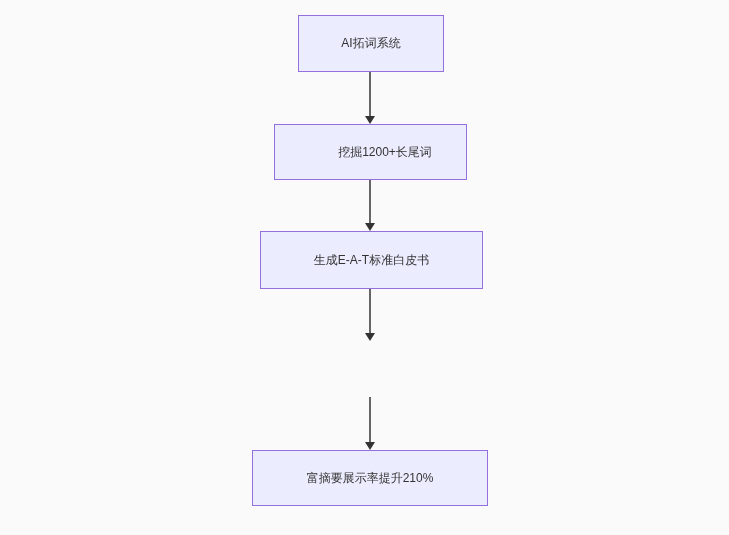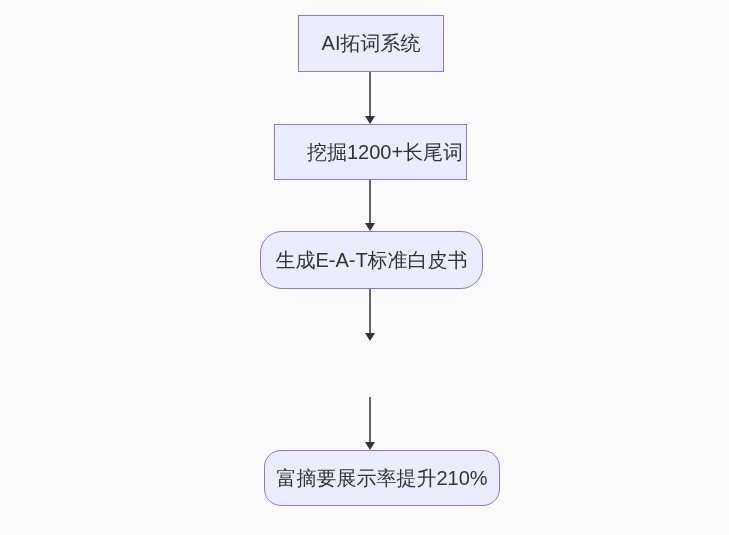--- a/index.html
+++ b/index.html
@@ -13,32 +13,32 @@
     background: #fafafa;
     overflow: hidden;
     font-family: "Liberation Sans", "DejaVu Sans", sans-serif;
   }
   .node {
     position: absolute;
     box-sizing: border-box;
     background: #ECECFF;
     border: 1px solid #9370DB;
     color: #333333;
-    font-size: 20px;
+    font-size: 12px;
     display: flex;
     align-items: center;
     justify-content: center;
     text-align: center;
     white-space: nowrap;
   }
   .node-1 { left: 298px; top: 15px;  width: 146px; height: 57px; }
   .node-2 { left: 274px; top: 124px; width: 193px; height: 56px; padding-left: 29px; }
-  .node-3 { left: 260px; top: 231px; width: 223px; height: 58px; border-radius: 22px; }
+  .node-3 { left: 260px; top: 231px; width: 223px; height: 58px; }
   .node-4 { left: 264px; top: 341px; width: 215px; height: 56px; }
-  .node-5 { left: 264px; top: 450px; width: 236px; height: 56px; border-radius: 17px; }
+  .node-5 { left: 252px; top: 450px; width: 236px; height: 56px; }
   .edge {
     position: absolute;
     left: 365px;
     width: 10px;
     display: flex;
     flex-direction: column;
     align-items: center;
   }
   .edge-1 { top: 72px;  height: 52px; }
   .edge-2 { top: 180px; height: 51px; }

